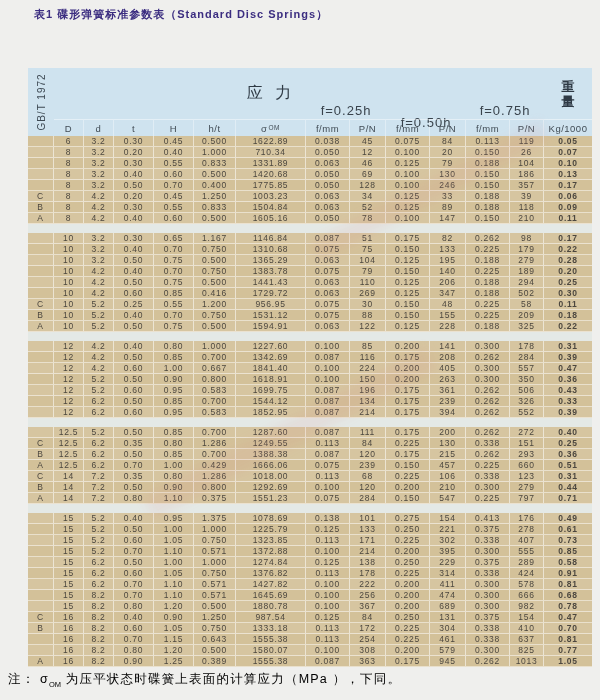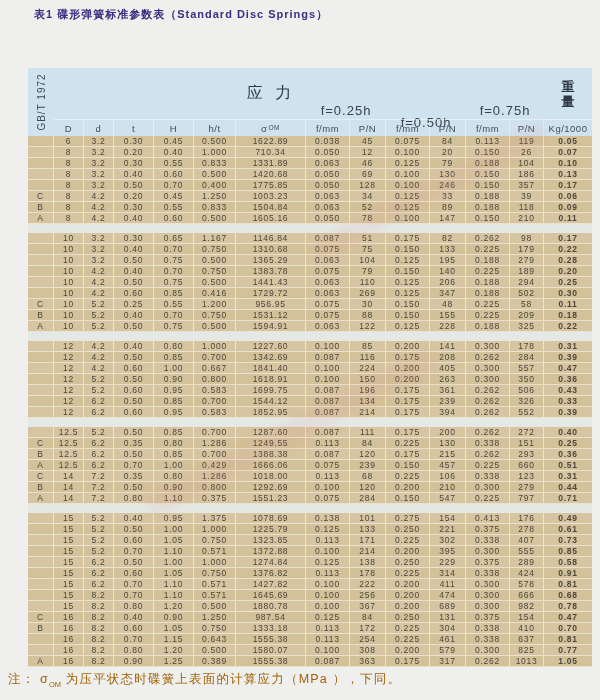--- a/index.html
+++ b/index.html
@@ -48,21 +48,21 @@
   .trow:nth-child(even){background:#d6c5a0;}
   .trow div{
     box-sizing:border-box;border-right:1px solid rgba(255,255,255,.55);
     font-size:8.5px;line-height:10px;text-align:center;
     color:#4c473f;letter-spacing:.7px;overflow:hidden;white-space:nowrap;
   }
   .trow div:last-child{border-right:none;font-weight:bold;}
   .ggap{height:9px;background:#e4e9e6;}
   
   .footnote{
-    position:absolute;left:8px;top:671px;font-size:12.5px;color:#a16207;
+    position:absolute;left:8px;top:671px;font-size:12.5px;color:#000000;
     letter-spacing:1.2px;white-space:nowrap;text-align:center;
   }
   .footnote sub{font-size:7.5px;letter-spacing:0;}
   
   .wm{position:absolute;background:rgba(215,130,125,.10);filter:blur(5px);pointer-events:none;}
   .wm1{left:130px;top:420px;width:320px;height:26px;transform:rotate(-28deg);}
   .wm2{left:300px;top:180px;width:260px;height:22px;transform:rotate(-28deg);}
 </style>
 </head>
 <body>
@@ -812,21 +812,21 @@
         <div>A</div>
         <div>16</div>
         <div>8.2</div>
         <div>0.90</div>
         <div>1.25</div>
         <div>0.389</div>
         <div>1555.38</div>
         <div>0.087</div>
         <div>363</div>
         <div>0.175</div>
-        <div>317</div>
+        <div>945</div>
         <div>0.262</div>
         <div>1013</div>
         <div>1.05</div>
       </div>
     </div>
 </div>
 
 <div class="footnote">
   <span>注： </span><span>σ</span><sub>OM</sub><span> 为压平状态时碟簧上表面的计算应力（MPa ），下同。</span>
 </div>

